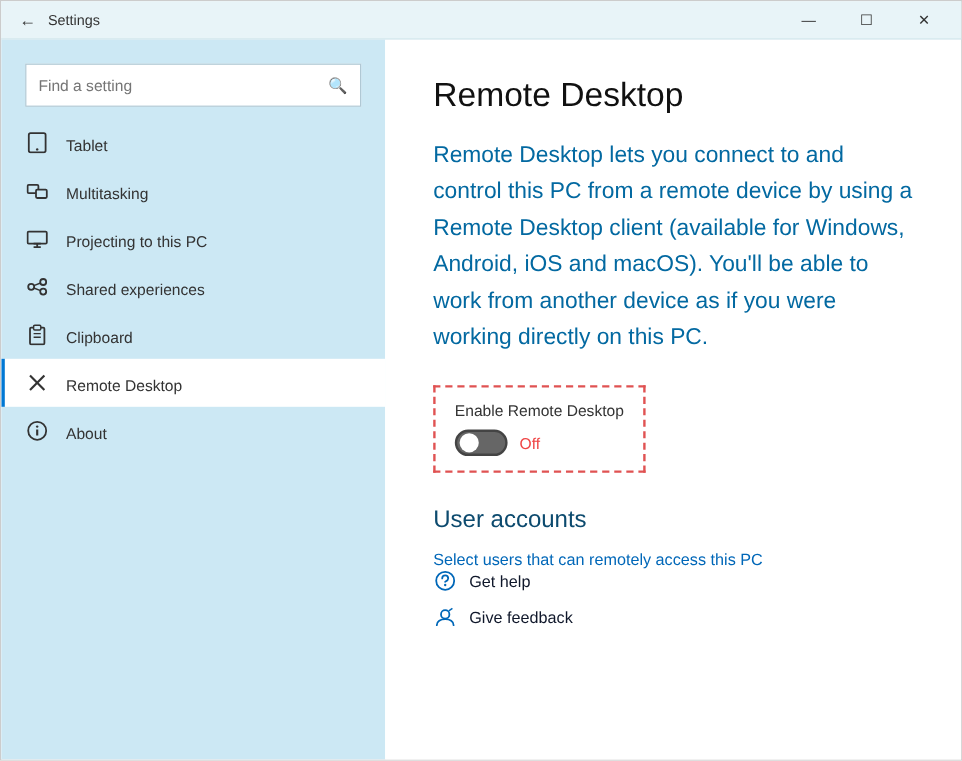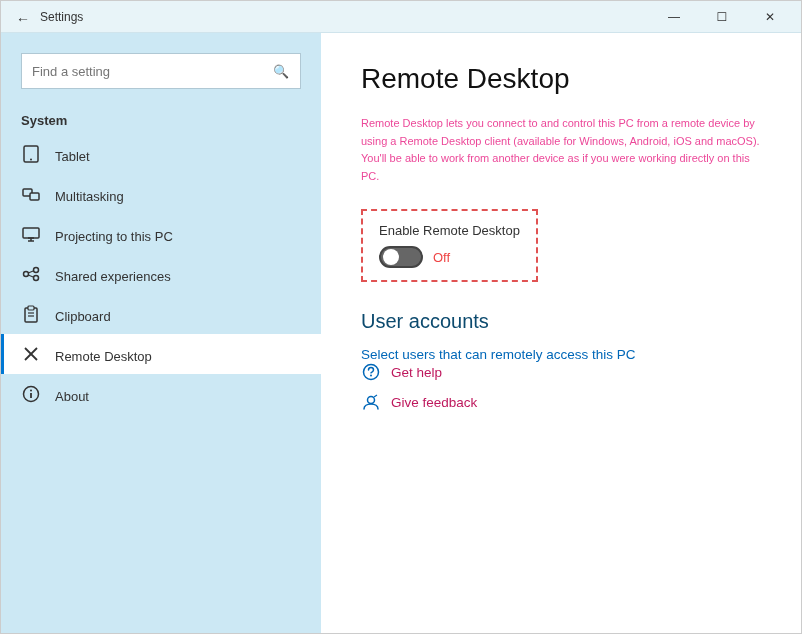--- a/index.html
+++ b/index.html
@@ -136,22 +136,22 @@
       overflow-y: auto;
       background: #fff;
     }
     .page-title {
       font-size: 28px;
       font-weight: 300;
       color: #111;
       margin-bottom: 20px;
     }
     .description {
-      font-size: 11px;
-      color: #ec4899;
+      font-size: 19px;
+      color: #0369a1;
       line-height: 1.6;
       margin-bottom: 24px;
       max-width: 400px;
     }
     .toggle-section {
       border: 2px dashed #e05252;
       display: inline-block;
       padding: 12px 16px;
       margin-bottom: 28px;
     }
@@ -212,21 +212,21 @@
     .help-icon {
       width: 20px;
       height: 20px;
       display: flex;
       align-items: center;
       justify-content: center;
       font-size: 16px;
       color: #0067b8;
     }
     .help-link {
-      color: #be185d;
+      color: #0f172a;
       font-size: 13.5px;
       cursor: pointer;
     }
   </style>
 </head>
 <body>
 
 <div class="window">
 
   <div class="titlebar">
@@ -241,21 +241,20 @@
 
   <div class="content">
 
     <div class="sidebar">
       <div class="sidebar-header">
         <div class="search-box">
           <input class="search-input" type="text" placeholder="Find a setting" style="">
           <span class="search-icon">🔍</span>
         </div>
       </div>
-      <div class="section-label">System</div>
       <ul class="nav-items">
         <li class="nav-item">
           <span class="nav-icon">
             <svg width="18" height="18" viewBox="0 0 18 18" fill="none" xmlns="http://www.w3.org/2000/svg">
               <rect x="2" y="1" width="14" height="16" rx="1.5" stroke="#333" stroke-width="1.5" fill="none"></rect>
               <circle cx="9" cy="14.5" r="1" fill="#333"></circle>
             </svg>
           </span>
           <span>Tablet</span>
         </li>

